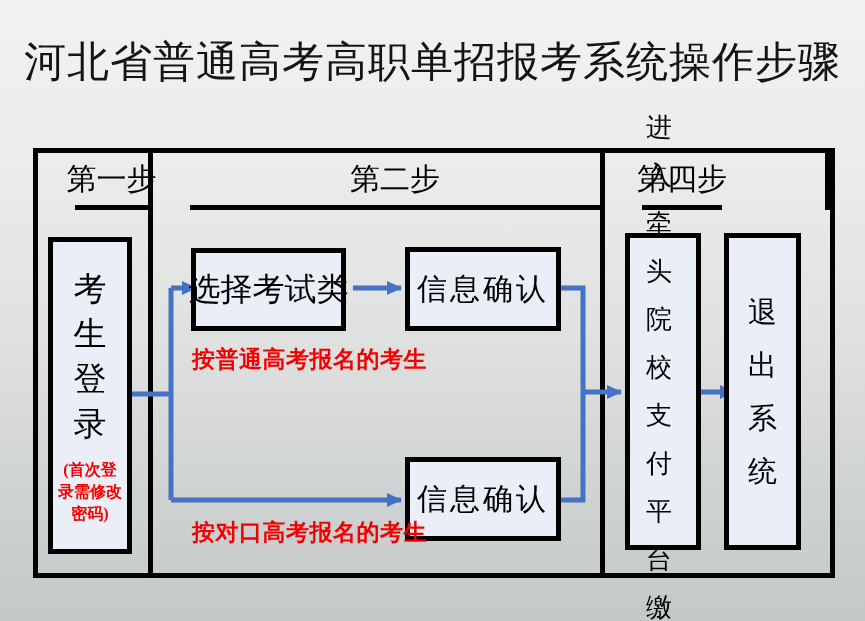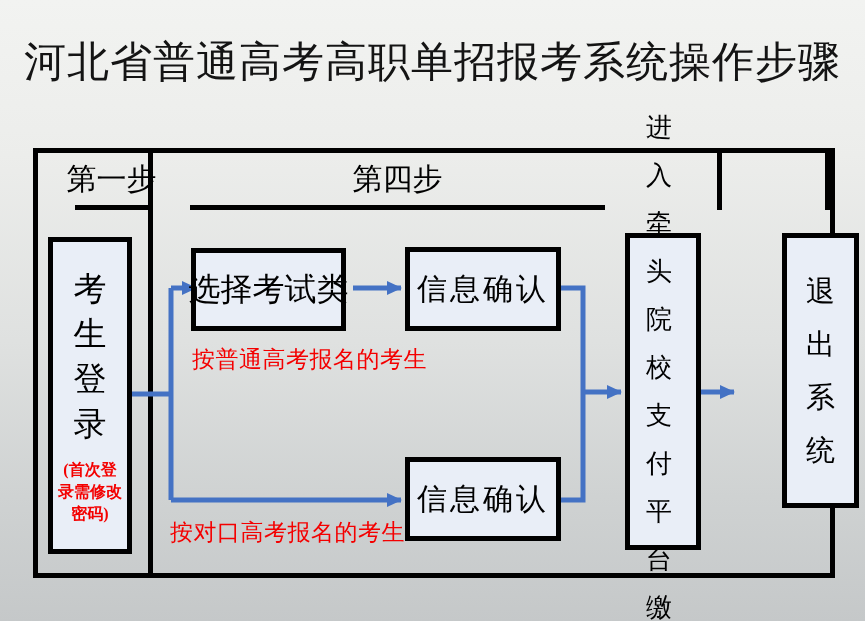--- a/index.html
+++ b/index.html
@@ -45,43 +45,44 @@
   }
   .vtext{word-break:break-all;line-break:anywhere;text-align:center;}
   #login-box{left:48px;top:237px;width:84px;height:317px;flex-direction:column;gap:12px;}
   .login-label{width:36px;font-size:33px;line-height:45px;}
   .login-note{width:68px;font-size:16px;line-height:22px;font-weight:bold;color:var(--note_red);}
   #select-box{left:191px;top:248px;width:155px;height:83px;font-size:32px;white-space:nowrap;}
   #confirm-top{left:405px;top:247px;width:156px;height:84px;font-size:30px;letter-spacing:3px;white-space:nowrap;}
   #confirm-bottom{left:405px;top:457px;width:156px;height:84px;font-size:30px;letter-spacing:3px;white-space:nowrap;}
   #pay-box{left:625px;top:233px;width:76px;height:317px;}
   .pay-label{width:68px;font-size:26px;line-height:48px;letter-spacing:8px;}
-  #exit-box{left:782px;top:233px;width:77px;height:275px;}
+  #exit-box{left:724px;top:233px;width:77px;height:317px;}
   .exit-label{width:34px;font-size:29px;line-height:53px;}
   
   .flow-note{
-    position:absolute;font-size:23px;font-weight:normal;color:var(--note_red);
+    position:absolute;font-size:23px;font-weight:bold;color:var(--note_red);
     white-space:nowrap;letter-spacing:0.5px;
   }
   #note-general{left:192px;top:344px;}
-  #note-counterpart{left:170px;top:517px;}
+  #note-counterpart{left:192px;top:517px;}
   
   .connectors{position:absolute;left:0;top:0;width:865px;height:621px;pointer-events:none;}
   .connectors path{stroke:var(--connector);stroke-width:5;fill:none;}
   .connectors marker path{fill:var(--connector);stroke:none;}
 </style>
 </head>
 <body>
 
 <div class="canvas">
 
   <div class="slide-title">河北省普通高考高职单招报考系统操作步骤</div>
 
   <div class="steps-table">
     <div class="cell header">第一步</div>
+    <div class="cell header">第二步</div>
     <div class="cell header last">第四步</div>
     <div class="cell"></div>
     <div class="cell"></div>
     <div class="cell"></div>
     <div class="cell last"></div>
   </div>
 
   <svg class="connectors" viewBox="0 0 865 621">
     <defs>
       <marker id="arr" markerUnits="userSpaceOnUse" markerWidth="18" markerHeight="16" refX="15" refY="8" orient="auto">

